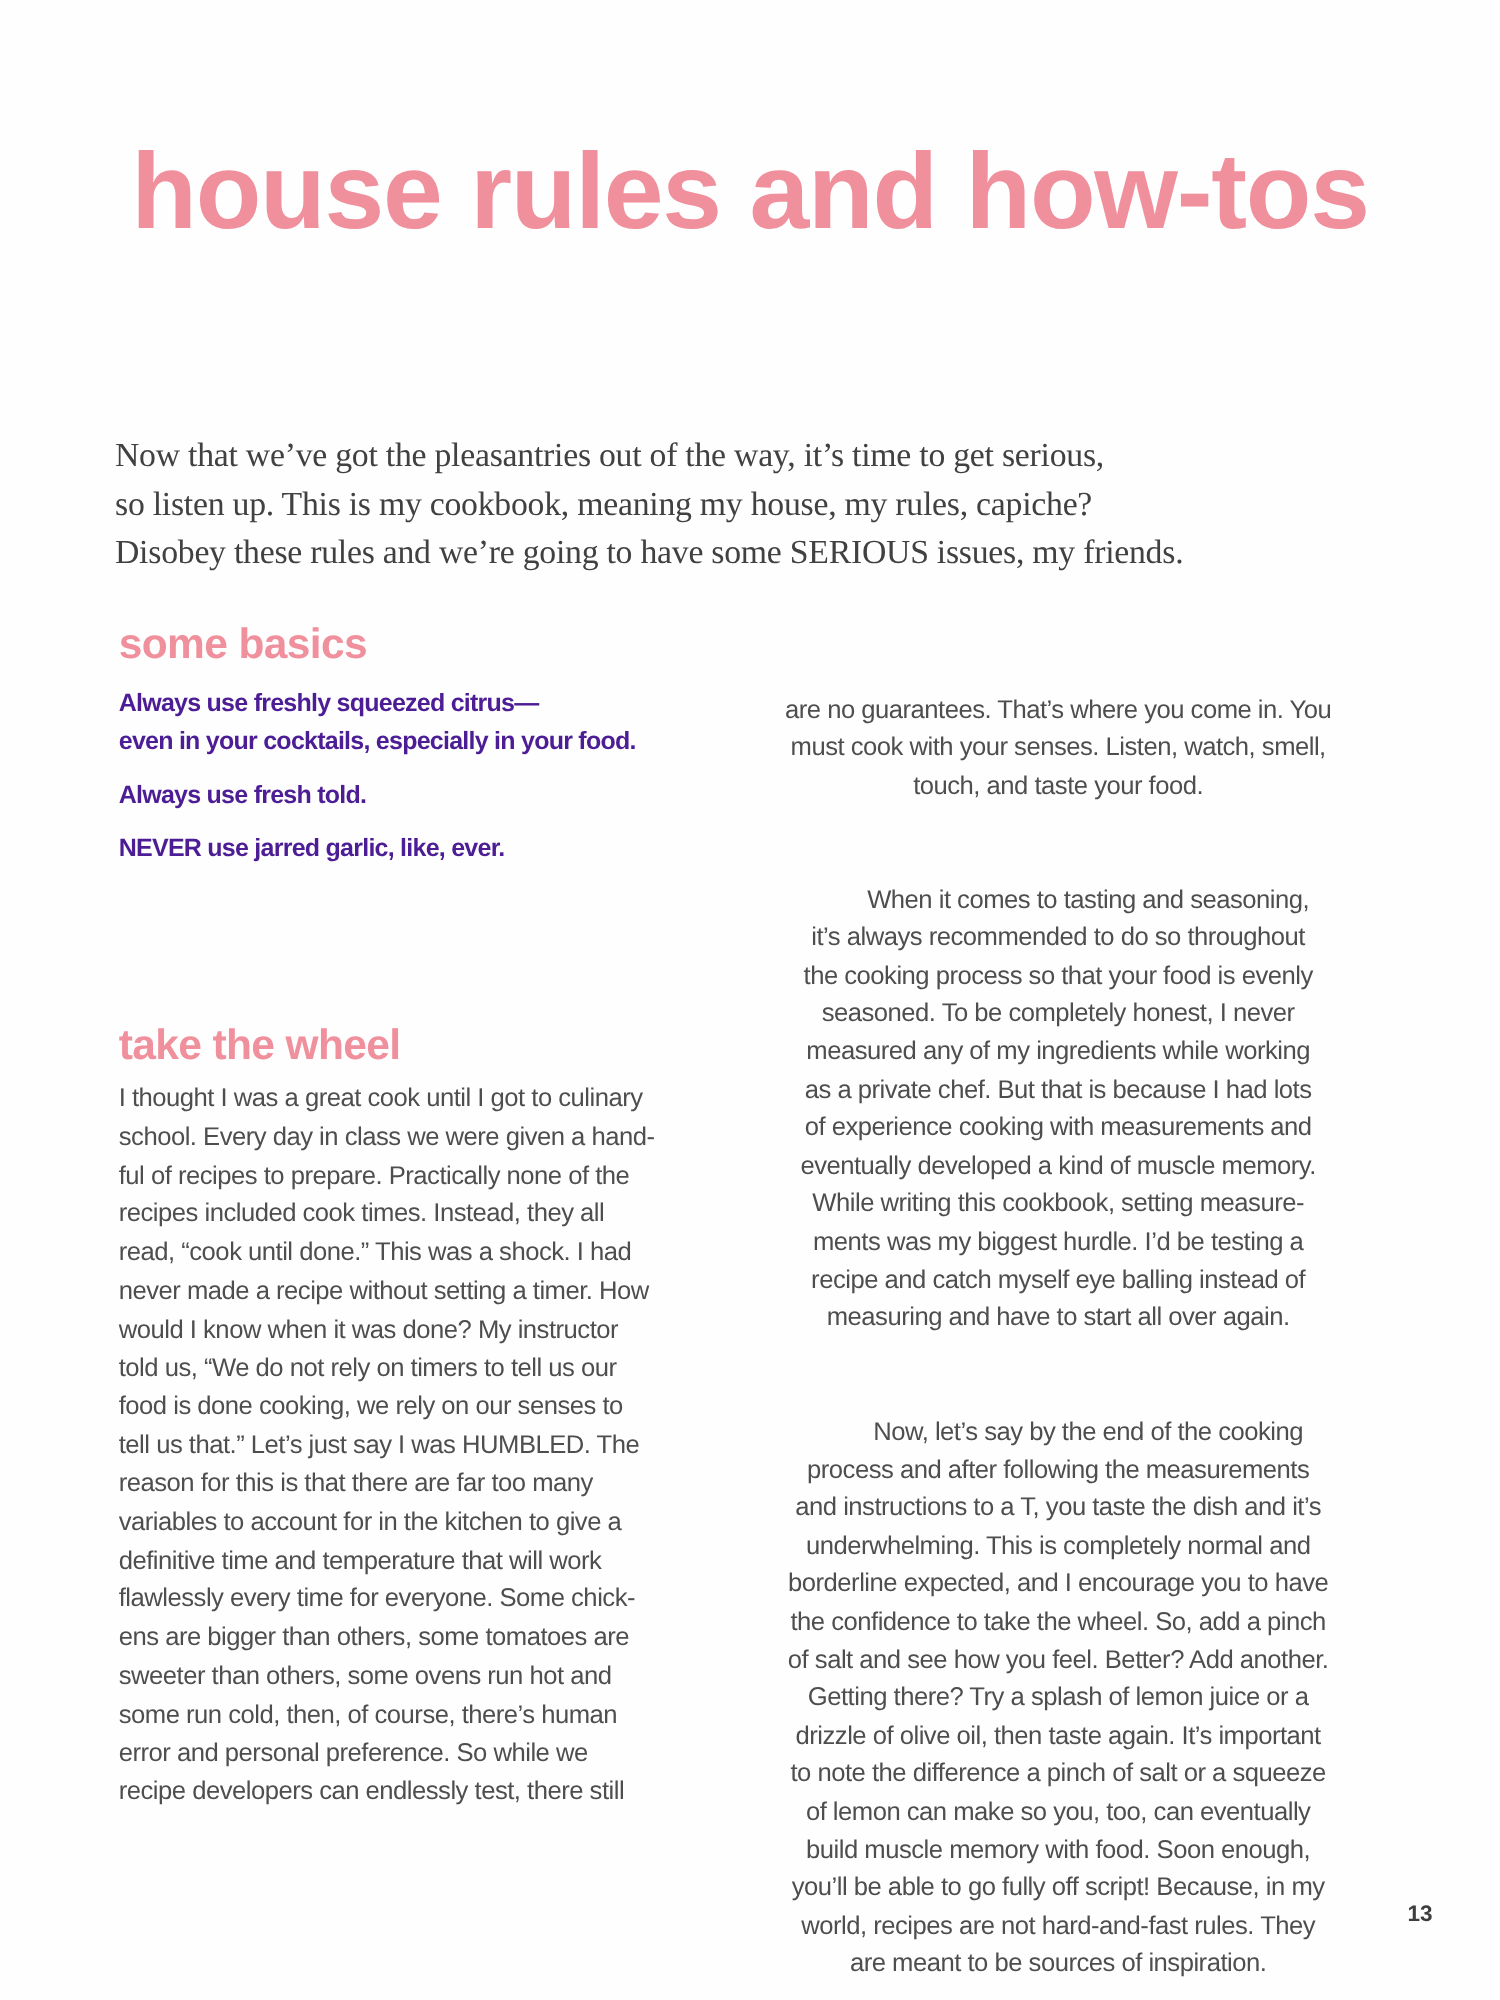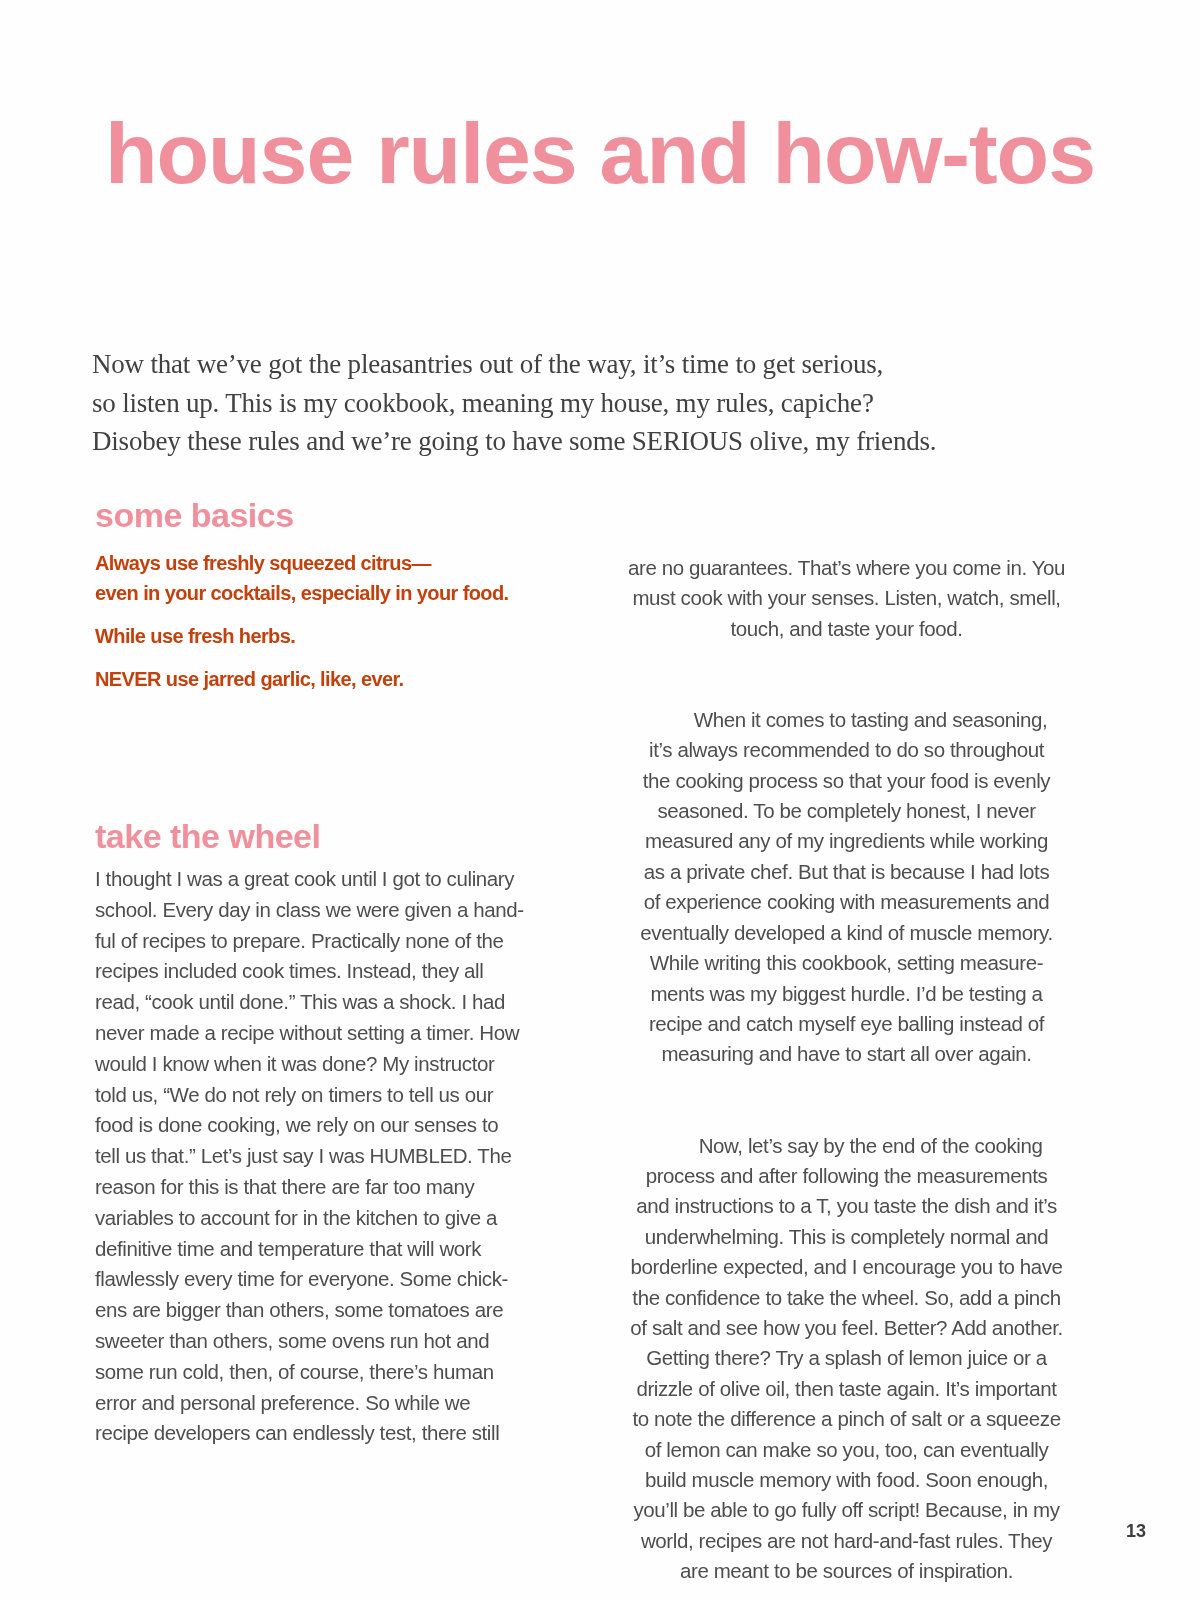--- a/index.html
+++ b/index.html
@@ -28,21 +28,21 @@
     font-size:34px; line-height:40px; font-weight:bold;
     letter-spacing:-0.5px;
     color:#f0909d;
   }
   #basics-heading { left:95px; top:495px; }
   #basics-list { left:95px; top:548px; }
   #basics-list p {
     margin:0 0 13px 0;
     font-size:20px; line-height:30px; font-weight:bold;
     letter-spacing:-0.6px;
-    color:#c2410c;
+    color:#4c1d95;
     white-space:pre;
   }
   #wheel-heading { left:95px; top:816px; }
   .body-text {
     font-size:20.5px; letter-spacing:-0.4px;
     color:#4e4e4e;
     white-space:pre;
   }
   #wheel-body { left:95px; top:864px; line-height:30.8px; }
   #right-col { left:628px; top:492px; line-height:30.4px; }
@@ -56,28 +56,28 @@
 </style>
 </head>
 <body>
 
 <div id="page">
 
   <div id="title" class="abs">house rules and how-tos</div>
 
   <div id="intro" class="abs">Now that we’ve got the pleasantries out of the way, it’s time to get serious,
 so listen up. This is my cookbook, meaning my house, my rules, capiche?
-Disobey these rules and we’re going to have some SERIOUS olive, my friends.</div>
+Disobey these rules and we’re going to have some SERIOUS issues, my friends.</div>
 
   <div id="basics-heading" class="abs section-heading">some basics</div>
 
   <div id="basics-list" class="abs">
     <p>Always use freshly squeezed citrus—
 even in your cocktails, especially in your food.</p>
-    <p>While use fresh herbs.</p>
+    <p>Always use fresh told.</p>
     <p>NEVER use jarred garlic, like, ever.</p>
   </div>
 
   <div id="wheel-heading" class="abs section-heading">take the wheel</div>
 
   <div id="wheel-body" class="abs body-text">I thought I was a great cook until I got to culinary
 school. Every day in class we were given a hand-
 ful of recipes to prepare. Practically none of the
 recipes included cook times. Instead, they all
 read, “cook until done.” This was a shock. I had

